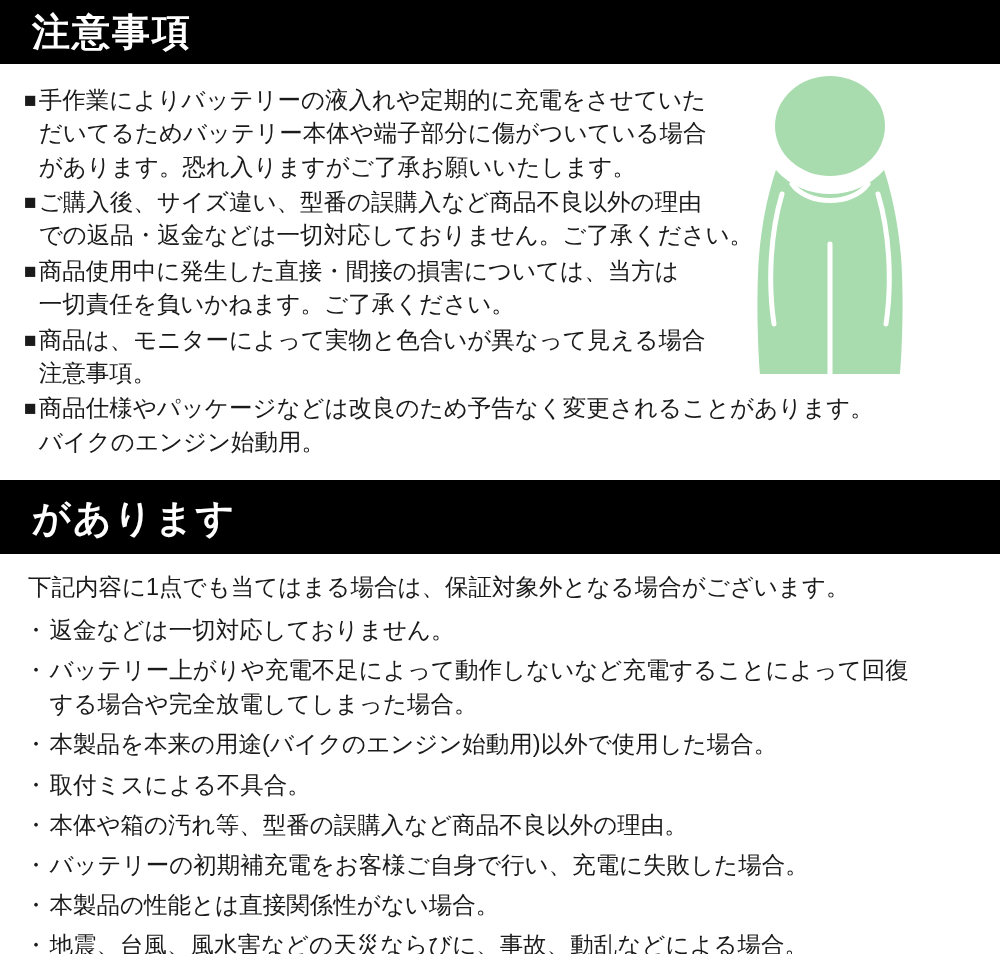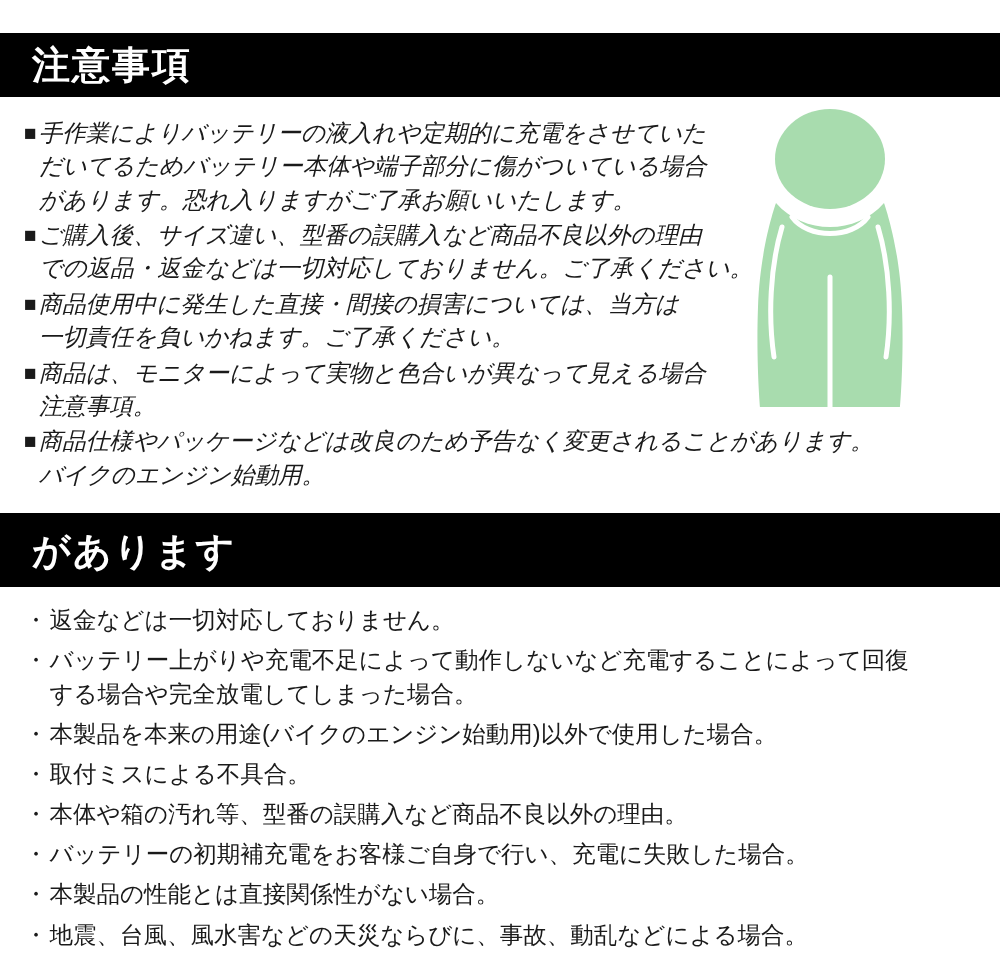--- a/index.html
+++ b/index.html
@@ -14,21 +14,20 @@
     color: #1a1a1a;
     position: relative;
     overflow: hidden;
   }
   .page {
     width: 1000px;
     height: 760px;
     position: relative;
     background: #ffffff;
     box-sizing: border-box;
-    margin-top: 33px;
   }
   
   .section-bar {
     background: #000000;
     color: #ffffff;
     height: 64px;
     display: flex;
     align-items: center;
     padding-left: 32px;
     box-sizing: border-box;
@@ -70,21 +69,20 @@
   }
   .note-item .marker {
     flex: 0 0 auto;
     margin-right: 2px;
     font-size: 21px;
     line-height: 1.55;
   }
   .note-item .note-text {
     flex: 1 1 auto;
     white-space: pre-line;
-    font-style: italic;
   }
   .note-item.wide { max-width: 940px; }
 
   
   .illustration {
     position: absolute;
     right: 70px;
     top: 10px;
     width: 200px;
     height: 320px;
@@ -172,20 +170,21 @@
   </div>
 
   <div class="rule"></div>
 
   <div class="section-bar">
     <span class="title">があります</span>
   </div>
   <div class="rule-thin"></div>
 
   <div class="disc-body">
+    <p class="disc-lead">下記内容に1点でも当てはまる場合は、保証対象外となる場合がございます。</p>
 
     <div class="disc-item">
       <span class="dot">・</span>
       <span class="disc-text">返金などは一切対応しておりません。</span>
     </div>
     <div class="disc-item">
       <span class="dot">・</span>
       <span class="disc-text">バッテリー上がりや充電不足によって動作しないなど充電することによって回復
 する場合や完全放電してしまった場合。</span>
     </div>

